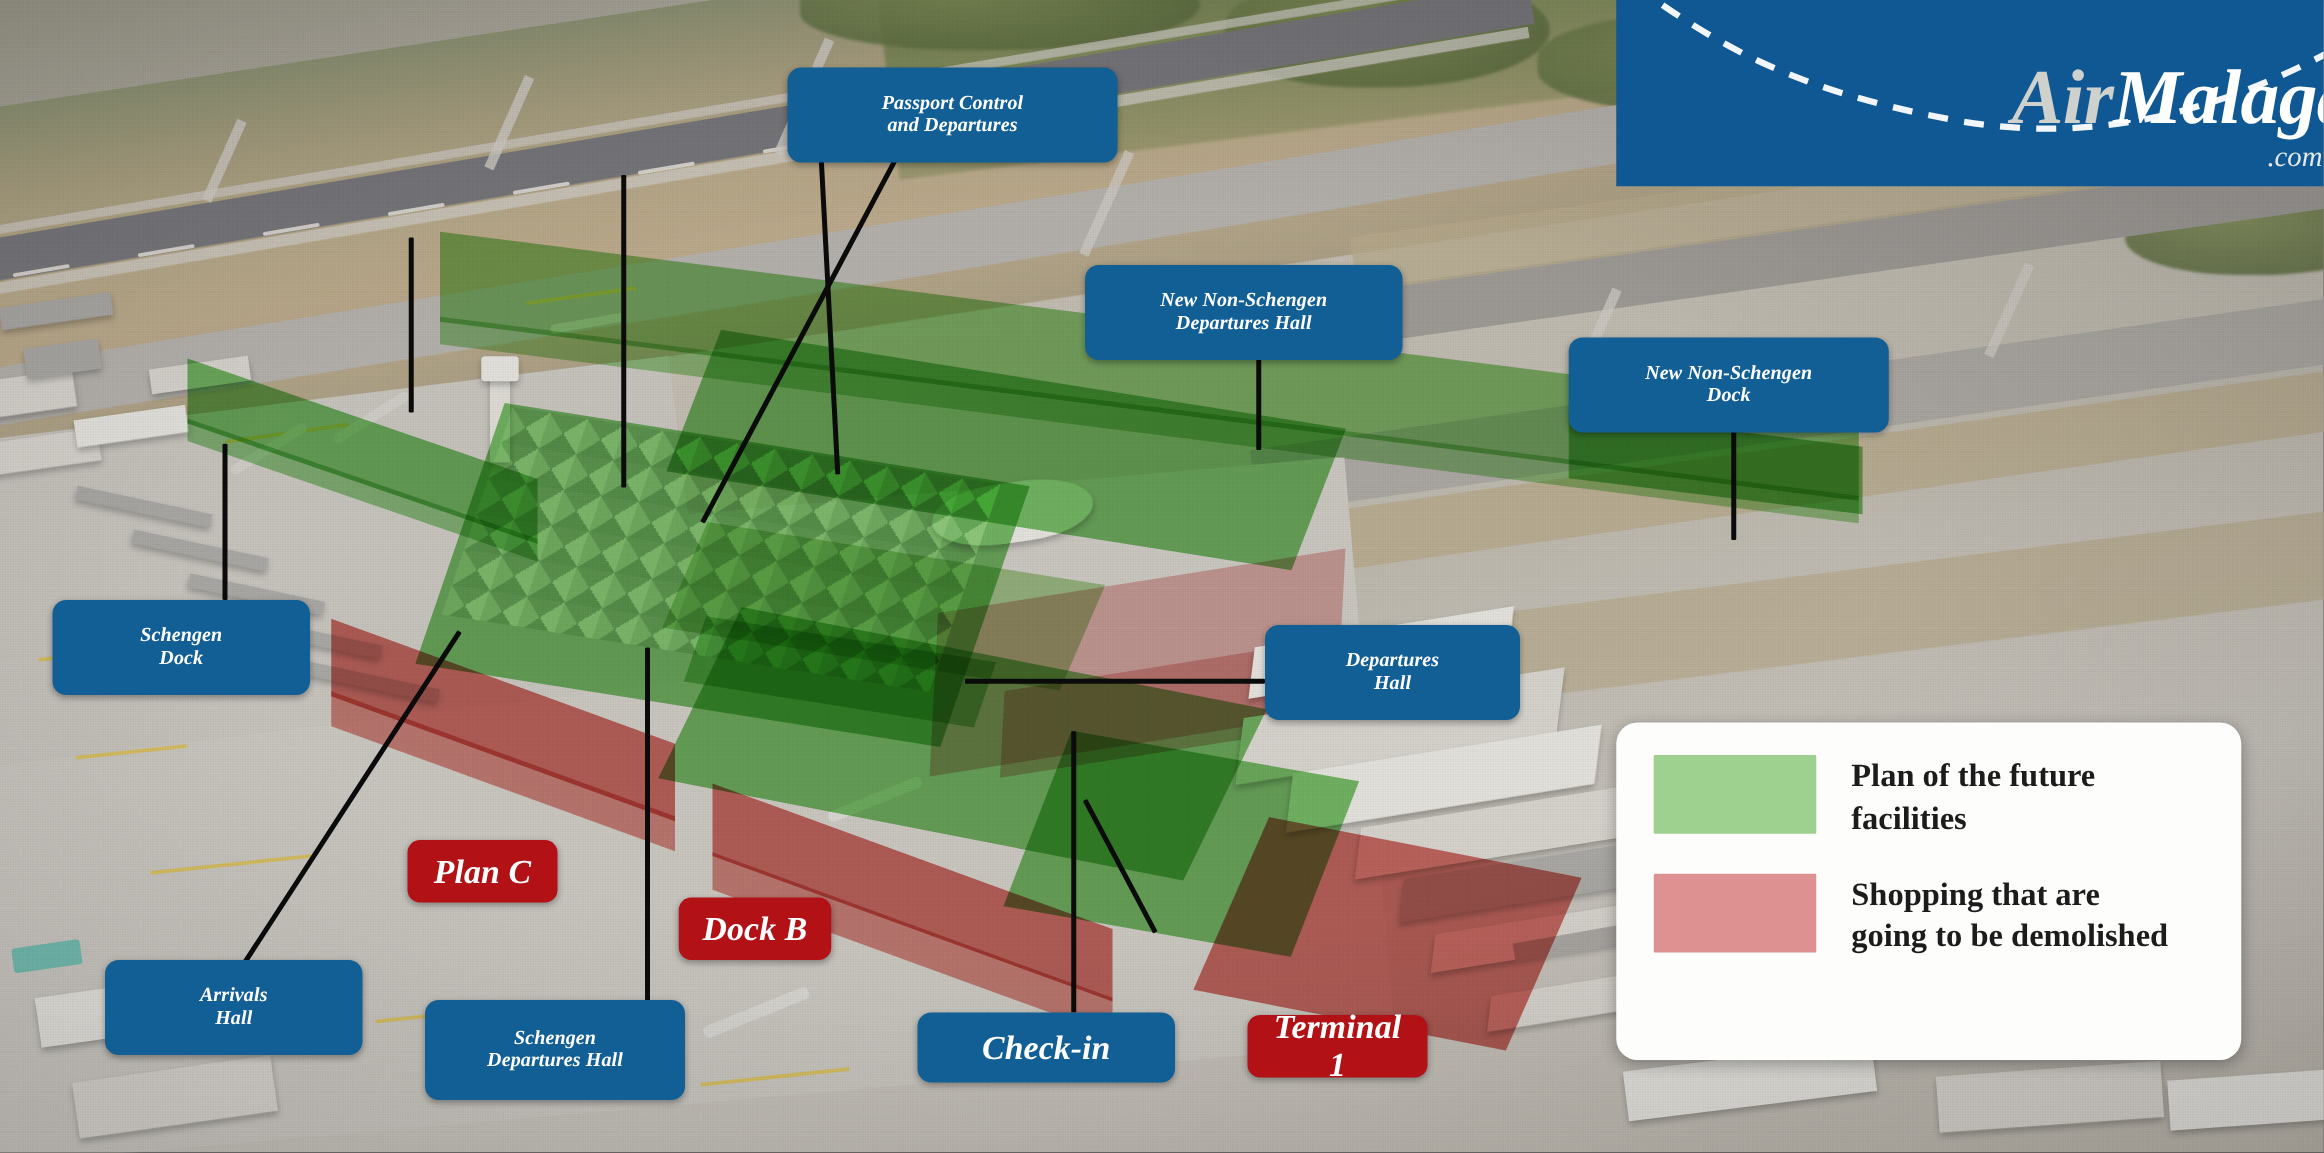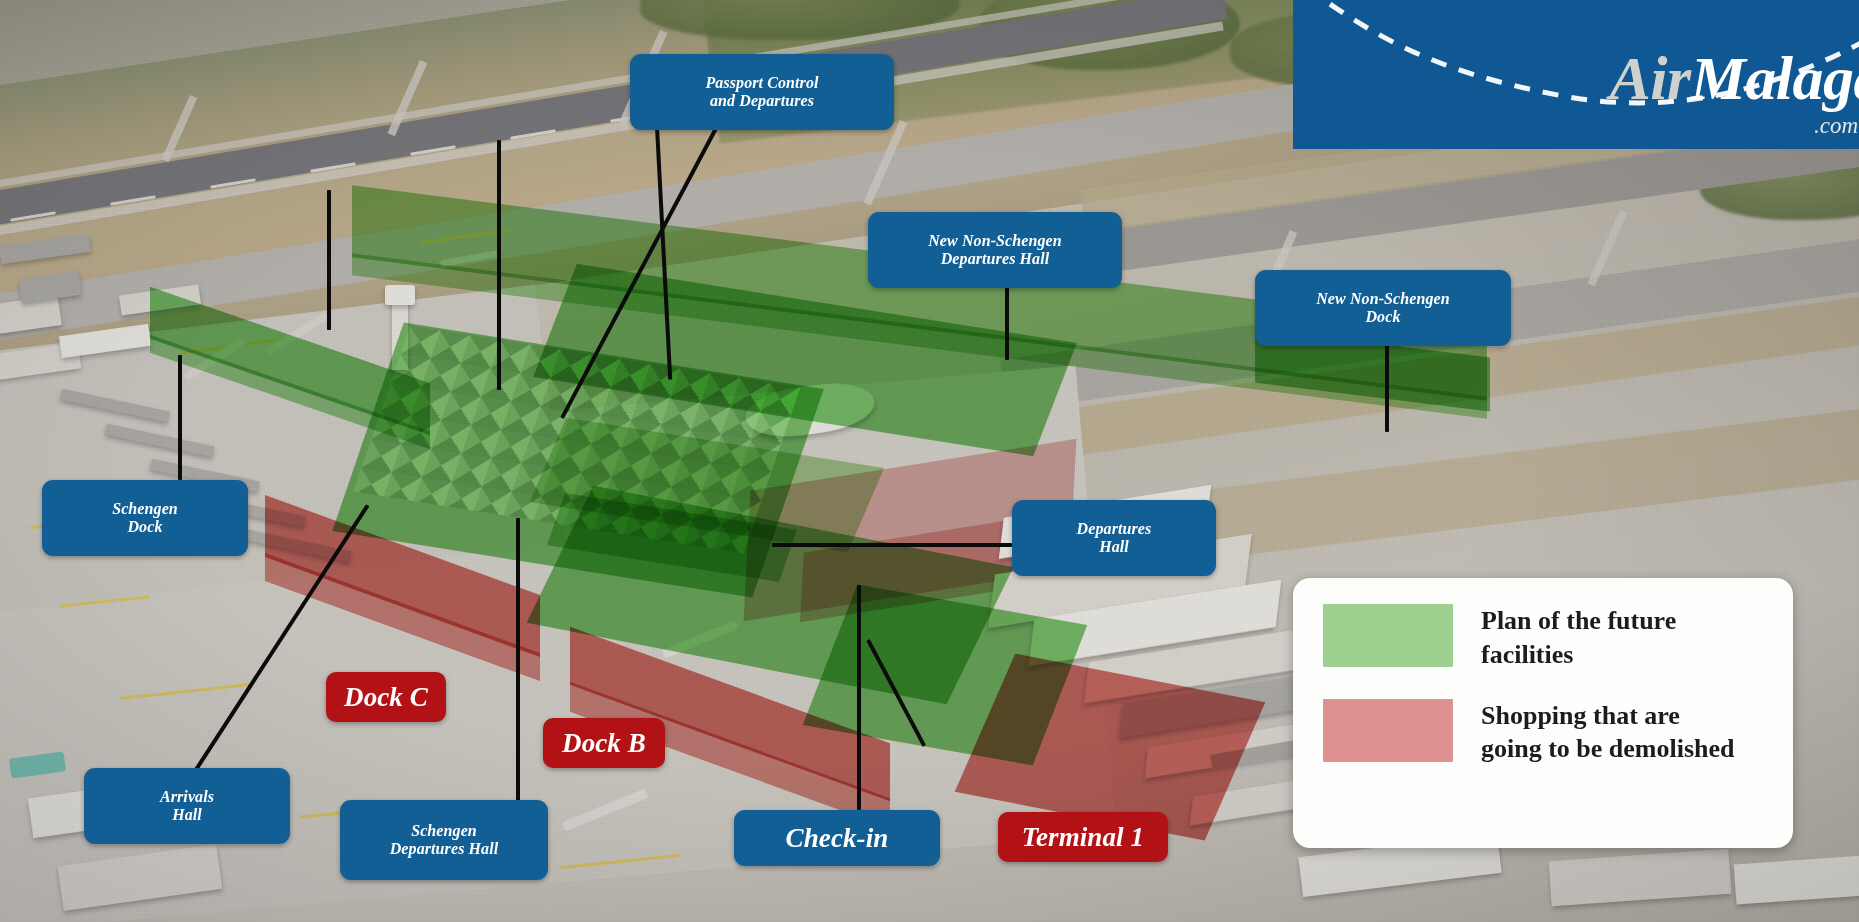--- a/index.html
+++ b/index.html
@@ -345,25 +345,25 @@
 Hall</div>
 
   <div class="pill blue s18" style="left:84px;top:768px;width:206px;height:76px;">Arrivals
 Hall</div>
 
   <div class="pill blue s18" style="left:340px;top:800px;width:208px;height:80px;">Schengen
 Departures Hall</div>
 
   <div class="pill blue s20" style="left:734px;top:810px;width:206px;height:56px;">Check-in</div>
 
-  <div class="pill red s20" style="left:326px;top:672px;width:120px;height:50px;border-radius:10px;">Dock C</div>
+  <div class="pill red s20" style="left:326px;top:672px;width:120px;height:50px;border-radius:10px;">Plan C</div>
 
   <div class="pill red s20" style="left:543px;top:718px;width:122px;height:50px;border-radius:10px;">Dock B</div>
 
-  <div class="pill red s20" style="left:998px;top:812px;width:170px;height:50px;border-radius:10px;">Terminal 1</div>
+  <div class="pill red s20" style="left:998px;top:812px;width:144px;height:50px;border-radius:10px;">Terminal 1</div>
 
   <div class="brand" style="left:1293px;top:0;width:591px;height:149px;justify-content:flex-end;">
     <svg class="brand-arc" viewBox="0 0 591 143" preserveAspectRatio="none">
       <path d="M -10 -30 C 70 30, 130 70, 270 96 C 400 120, 520 80, 640 0" fill="none" stroke="#ffffff" stroke-width="5" stroke-dasharray="16 13" stroke-linecap="butt" opacity="0.95"></path>
     </svg>
     <div class="brand-text">
       <span class="brand-air">Air</span><span class="brand-malaga">Malaga</span>
     </div>
     <div class="brand-com">.com</div>
   </div>

